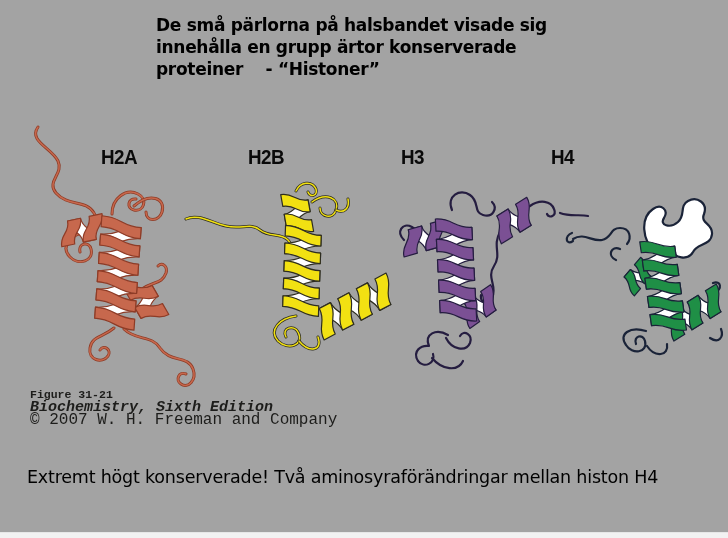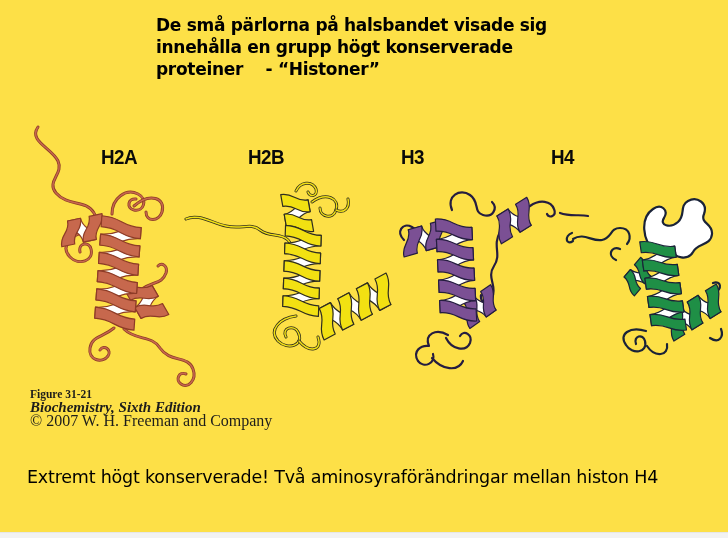--- a/index.html
+++ b/index.html
@@ -1,19 +1,19 @@
 <!DOCTYPE html>
 <html><head>
 <meta charset="utf-8">
 <style>
   html,body{margin:0;padding:0;background:#ffffff;}
   #slide{
     position:relative;
     width:728px;height:538px;
-    background:#fde047;
+    background:#a3a3a3;
     overflow:hidden;
     font-family:"DejaVu Sans", sans-serif;
   }
   .top-text{
     position:absolute;left:156px;top:14px;
     font-size:17px;font-weight:700;line-height:22px;
     letter-spacing:-0.3px;color:#000;
   }
   .top-text div{white-space:pre;}
   .protein-label{
@@ -24,21 +24,21 @@
     letter-spacing:-0.5px;
   }
   #label-h2a{left:101px;}
   #label-h2b{left:248px;}
   #label-h3{left:401px;}
   #label-h4{left:551px;}
   #figure-svg{position:absolute;left:0;top:0;width:728px;height:538px;}
   .caption{
     position:absolute;left:30px;top:388px;
     color:#1d1d1b;
-    font-family:Liberation Serif, serif;
+    font-family:Liberation Mono, monospace;
   }
   .caption .fig-no{font-size:11.5px;font-weight:700;line-height:13px;}
   .caption .book{font-size:15px;font-weight:700;font-style:italic;line-height:13px;}
   .caption .copyright{font-size:16px;font-weight:400;line-height:13px;}
   .bottom-text{
     position:absolute;left:27px;top:464px;
     font-size:17.5px;font-weight:500;line-height:26px;
     letter-spacing:-0.2px;color:#000;
   }
   .bottom-text div{white-space:pre;text-align:center;}
@@ -47,21 +47,21 @@
     background:#f2f2f2;border-top:1px solid #e7e7e7;
   }
 </style>
 </head>
 <body>
 
 <div id="slide">
 
   <div class="top-text">
     <div>De små pärlorna på halsbandet visade sig</div>
-    <div>innehålla en grupp högt konserverade</div>
+    <div>innehålla en grupp ärtor konserverade</div>
     <div>proteiner    - “Histoner”</div>
   </div>
 
   <svg id="figure-svg" viewBox="0 0 728 538">
     <g id="g-h2a">
         <path d="M 38 127 C 28 141 52 148 58 161 C 64 174 46 181 56 193 C 68 207 86 199 94 213 C 99 221 93 227 87 231" fill="none" stroke="#8e3c27" stroke-width="3" stroke-linecap="round" stroke-linejoin="round"></path>
         <path d="M 38 127 C 28 141 52 148 58 161 C 64 174 46 181 56 193 C 68 207 86 199 94 213 C 99 221 93 227 87 231" fill="none" stroke="#c7684d" stroke-width="1.5" stroke-linecap="round" stroke-linejoin="round"></path>
         <path d="M 87 231 C 70 235 60 247 70 257 C 79 266 94 261 91 249 C 89 241 78 243 80 252" fill="none" stroke="#8e3c27" stroke-width="3" stroke-linecap="round" stroke-linejoin="round"></path>
         <path d="M 87 231 C 70 235 60 247 70 257 C 79 266 94 261 91 249 C 89 241 78 243 80 252" fill="none" stroke="#c7684d" stroke-width="1.5" stroke-linecap="round" stroke-linejoin="round"></path>
         <path d="M 112 214 C 112 198 126 188 138 194 C 148 199 144 212 134 210 C 126 208 128 198 136 199" fill="none" stroke="#8e3c27" stroke-width="3" stroke-linecap="round" stroke-linejoin="round"></path>

